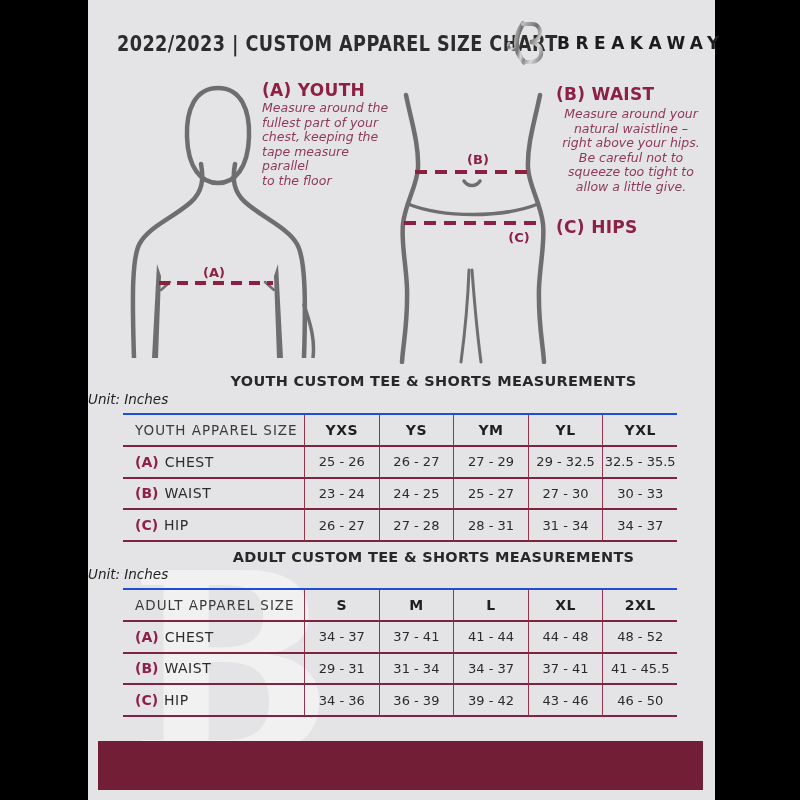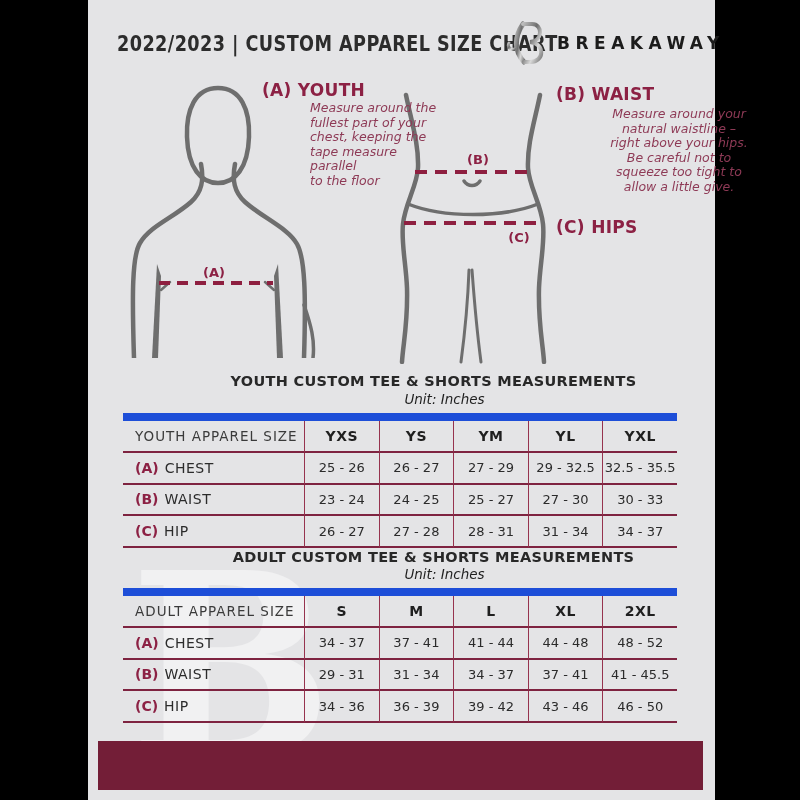--- a/index.html
+++ b/index.html
@@ -18,32 +18,32 @@
   .doc-title{position:absolute;left:117px;top:32px;font-size:21px;font-weight:bold;color:#2c2c2c;
              letter-spacing:0.5px;white-space:nowrap;transform:scaleX(0.84);transform-origin:0 0;z-index:2;}
   .brand{position:absolute;left:557px;top:33px;font-size:17px;font-weight:bold;letter-spacing:5.5px;
          color:#1c1c1c;z-index:2;white-space:nowrap;}
   #logo{position:absolute;left:506px;top:20px;z-index:2;}
 
   
   .fig{position:absolute;z-index:2;}
   .guide-heading{position:absolute;font-size:17px;font-weight:800;color:#8c2144;letter-spacing:0.3px;z-index:2;white-space:nowrap;}
   .guide-body{position:absolute;font-size:12.5px;font-style:italic;color:#8e3a56;line-height:14.6px;
-              white-space:pre-line;z-index:2;margin-left:48px;}
+              white-space:pre-line;z-index:2;}
 
   
   .sec-title{position:absolute;left:88px;width:627px;text-align:center;font-weight:bold;font-size:14.5px;
              color:#282828;letter-spacing:0.3px;z-index:2;padding-left:32px;}
-  .sec-unit{position:absolute;left:104px;width:627px;text-align:center;font-style:italic;font-size:13.5px;
-            color:#1f1f1f;z-index:2;padding-left:27px;}
+  .sec-unit{position:absolute;left:88px;width:627px;font-style:italic;font-size:13.5px;
+            color:#1f1f1f;z-index:2;}
 
   
   .t-table{position:absolute;left:123px;width:554px;display:grid;z-index:2;
            grid-template-columns:181px repeat(5,1fr);grid-template-rows:repeat(4,31.8px);
-           border-top:8px solid #1d4ed8;}
+           border-top:2px solid #1d4ed8;}
   .t-cell{display:flex;align-items:center;justify-content:center;border-bottom:2px solid #7e2340;
           font-size:13px;color:#2b2b2b;}
   .t-cell.v{border-left:1.5px solid #96334e;}
   .t-first{justify-content:flex-start;padding-left:12px;}
   .t-sizehead{font-size:13.5px;color:#3a3a3a;letter-spacing:1px;white-space:nowrap;}
   .t-colhead{font-weight:bold;font-size:14px;color:#1f1f1f;letter-spacing:0.5px;}
   .prefix{color:#8c2144;font-weight:bold;margin-right:6px;font-size:14px;}
   .rowname{color:#2b2b2b;font-size:14px;letter-spacing:0.5px;}
 
   #footer-band{position:absolute;left:98px;top:741px;width:605px;height:49px;background:#731e37;z-index:3;}

